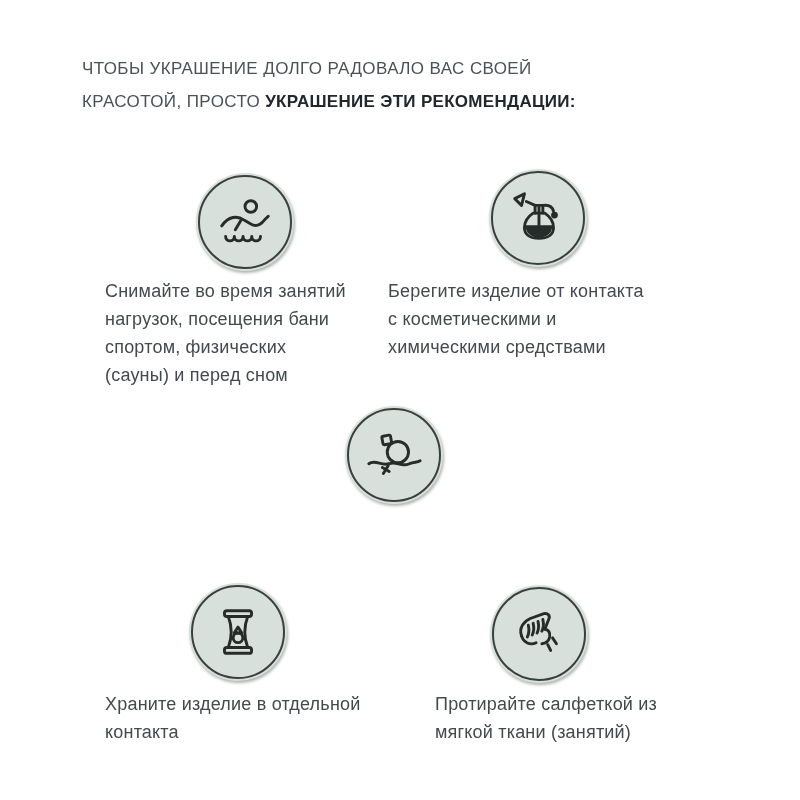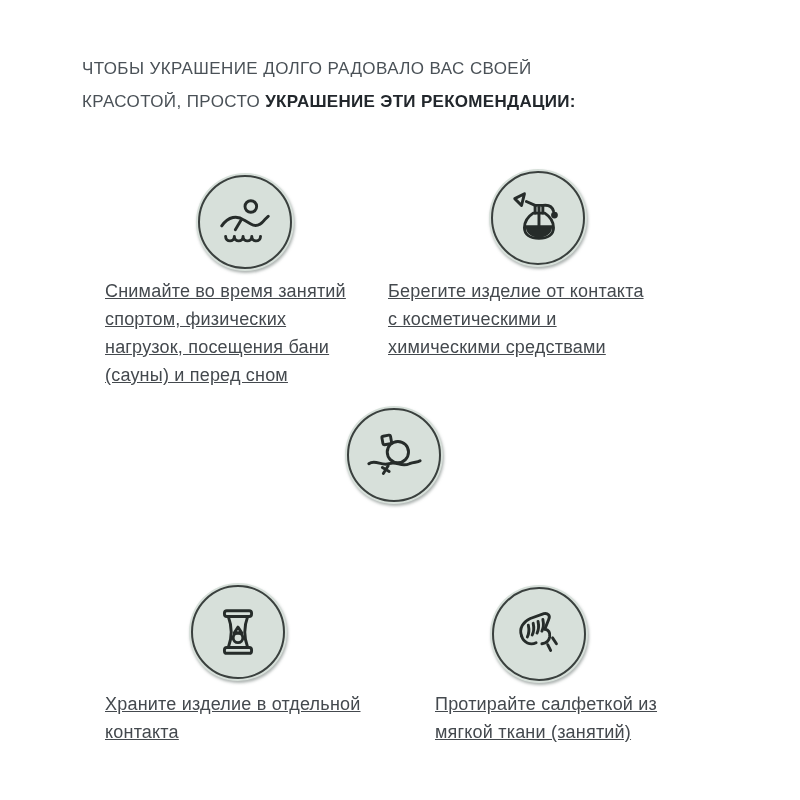--- a/index.html
+++ b/index.html
@@ -20,21 +20,21 @@
     display:flex;align-items:center;justify-content:center;
   }
   .circle::after{
     content:"";position:absolute;inset:2px;border:2px solid #3a403e;border-radius:50%;
   }
   .circle svg{width:62px;height:62px;display:block;}
   .icon-stroke{fill:none;stroke:#262c2a;stroke-width:3;stroke-linecap:round;stroke-linejoin:round;}
   .icon-fill{fill:#262c2a;stroke:none;}
   .txt{
     position:absolute;font-size:18px;line-height:28px;
-    color:#44494e;letter-spacing:0.2px;white-space:nowrap;text-decoration:underline;
+    color:#44494e;letter-spacing:0.2px;white-space:nowrap;
   }
   .c1{left:196px;top:173px}
   .c2{left:489px;top:169px}
   .c3{left:345px;top:406px}
   .c4{left:189px;top:583px}
   .c5{left:490px;top:585px}
   .t1{left:105px;top:277px}
   .t2{left:388px;top:277px}
   .t3{left:274px;top:508px}
   .t4{left:105px;top:690px}
@@ -53,22 +53,22 @@
   <div class="circle c1">
     <svg viewBox="0 0 64 64" aria-hidden="true">
       <circle class="icon-stroke" cx="38" cy="16" r="6"></circle>
       <path class="icon-stroke" d="M8,36 C15,26 24,25 31,30 L38,34 C43,37 48,35 52,30 L56,26"></path>
       <path class="icon-stroke" d="M28,30 L22,40"></path>
       <path class="icon-stroke" d="M12,47 a4.5,4.5 0 0 0 9,0 a4.5,4.5 0 0 0 9,0 a4.5,4.5 0 0 0 9,0 a4.5,4.5 0 0 0 9,0"></path>
     </svg>
   </div>
   <div class="txt t1">
     <div>Снимайте во время занятий</div>
+    <div>нагрузок, посещения бани</div>
     <div>спортом, физических</div>
-    <div>нагрузок, посещения бани</div>
     <div>(сауны) и перед сном</div>
   </div>
 
   <div class="circle c2">
     <svg viewBox="0 0 64 64" aria-hidden="true">
       <path class="icon-stroke" d="M27,27 H39 C45,31 48,37 48,42 C48,49 42,53 33,53 C24,53 18,49 18,42 C18,37 21,31 27,27 Z"></path>
       <path class="icon-fill" d="M19.5,41 H46.5 C46.5,48 41,52 33,52 C25,52 19.5,48 19.5,41 Z"></path>
       <path class="icon-stroke" d="M19,41 H47"></path>
       <path class="icon-stroke" d="M33,21 V41"></path>
       <path class="icon-stroke" d="M29,27 V19 H37 V27"></path>

